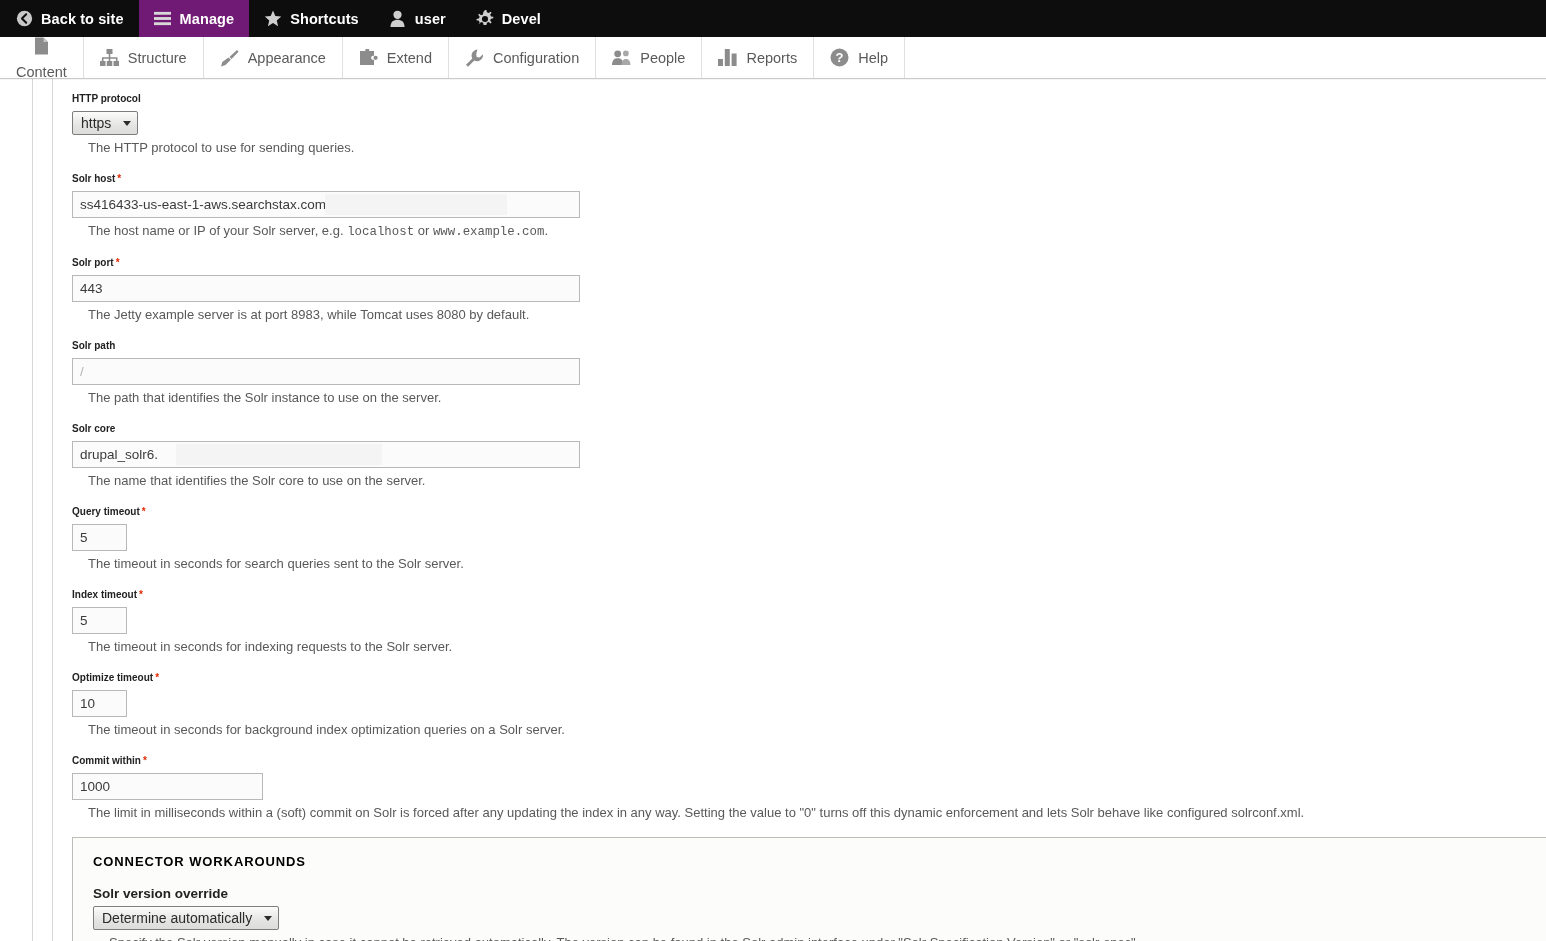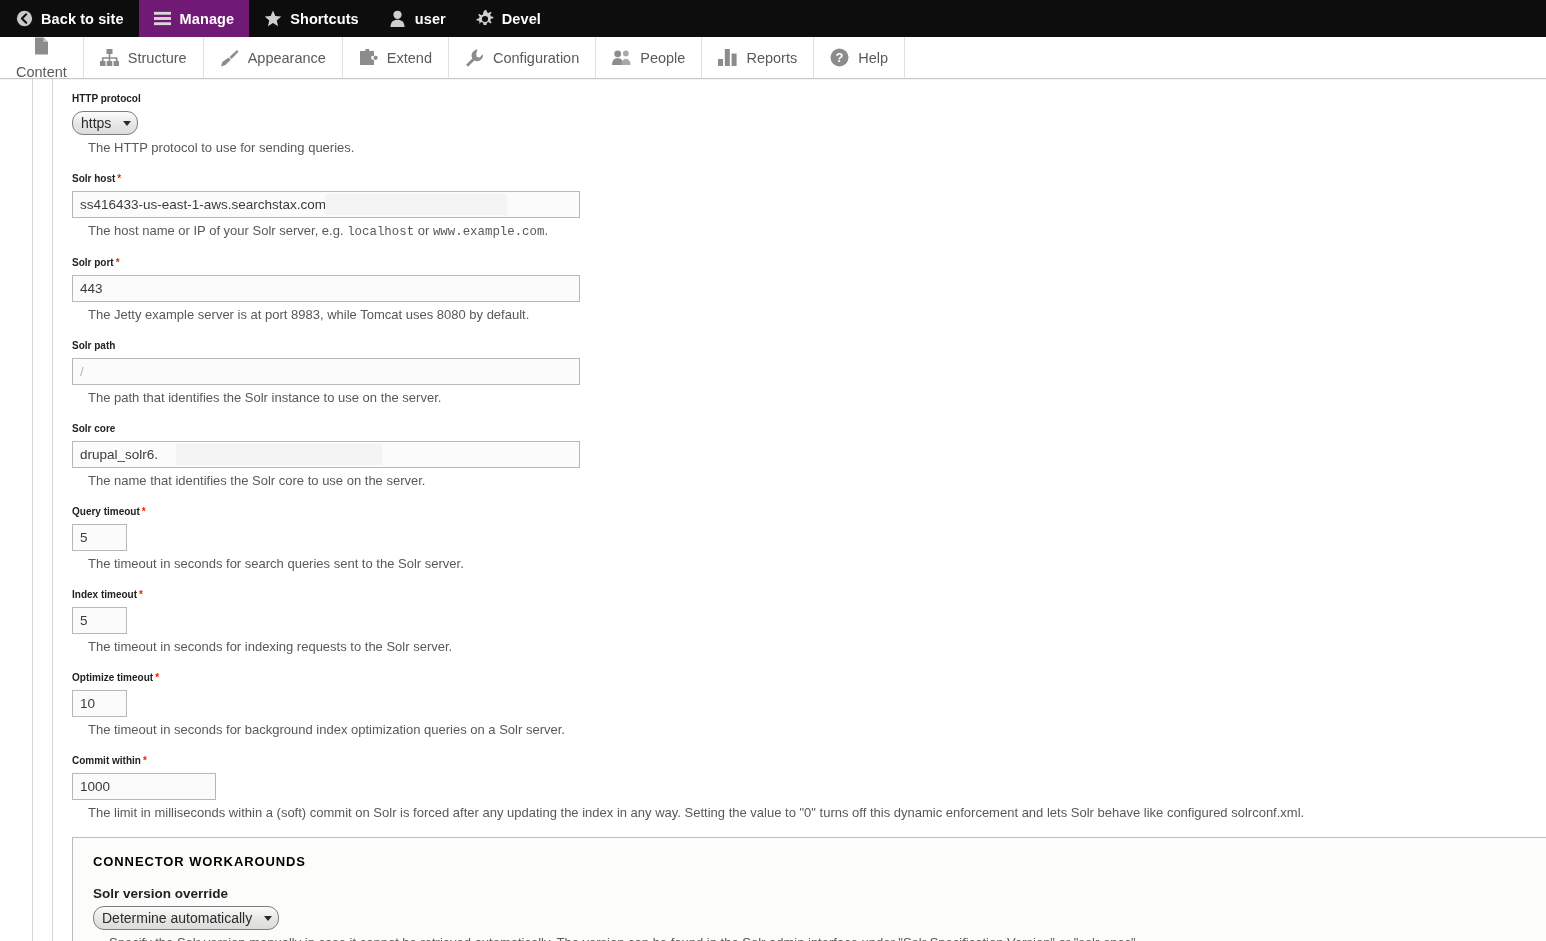--- a/index.html
+++ b/index.html
@@ -103,40 +103,40 @@
     font-family: "Liberation Sans", sans-serif;
     font-size: 13.5px;
     color: #3b3b3b;
     padding: 0 7px;
     line-height: 25px;
     outline: none;
   }
   .txt::placeholder { color: #b6b6b6; }
   .w-wide  { width: 508px; }
   .w-small { width: 55px; }
-  .w-med   { width: 144px; }
+  .w-med   { width: 191px; }
 
   
   .txt-wrap { position: relative; display: inline-block; }
   .hl {
     position: absolute;
     top: 3px; bottom: 3px;
     background: #f4f4f4;
     pointer-events: none;
   }
 
   
   .sel {
     display: inline-flex;
     align-items: center;
     justify-content: space-between;
     gap: 10px;
     height: 24px;
     border: 1px solid #7d7d7d;
-    border-radius: 11px;
+    border-radius: 2px;
     background: linear-gradient(#fcfcfc, #e4e4e2 62%, #dcdcda);
     padding: 0 6px 0 8px;
     font-size: 14px;
     color: #2b2b2b;
     line-height: 22px;
     white-space: nowrap;
   }
   .caret {
     width: 0; height: 0;
     border-left: 4.5px solid transparent;

